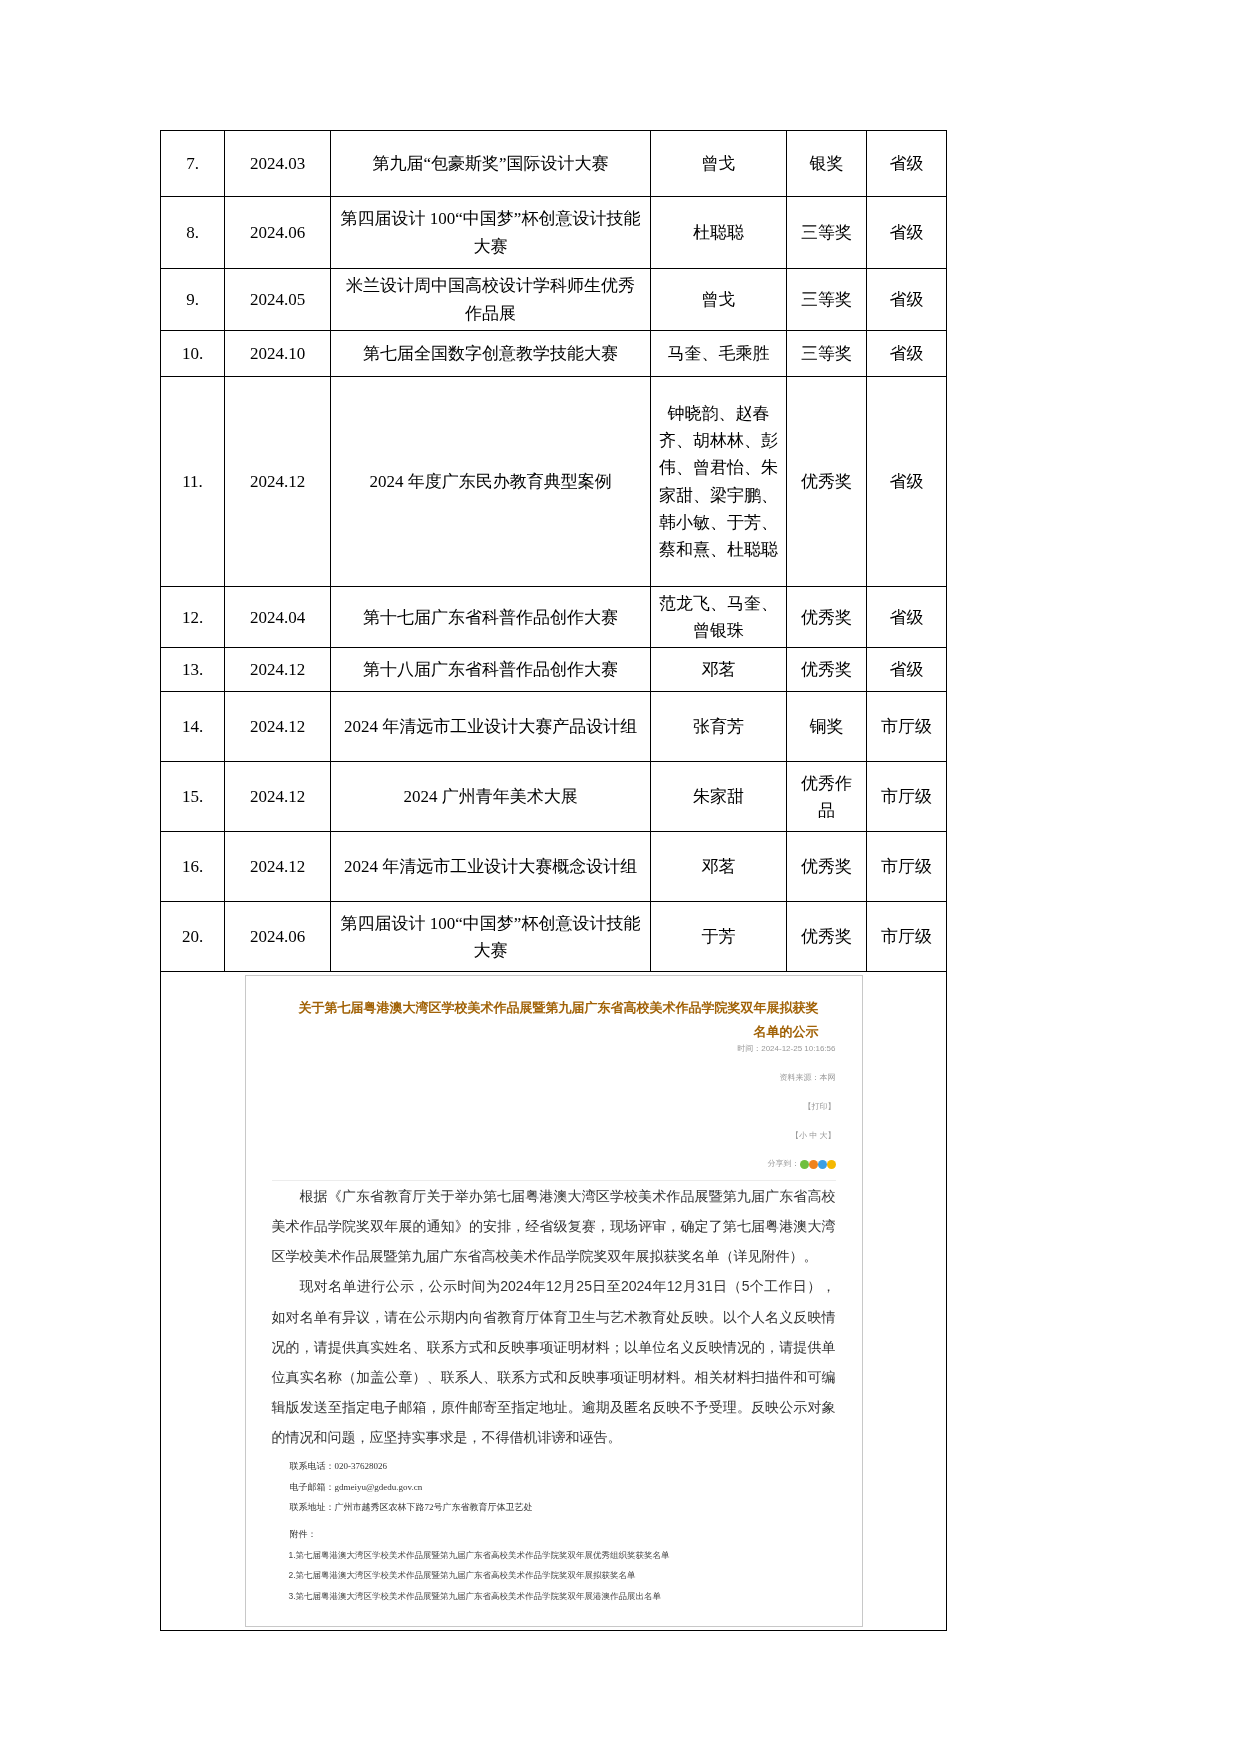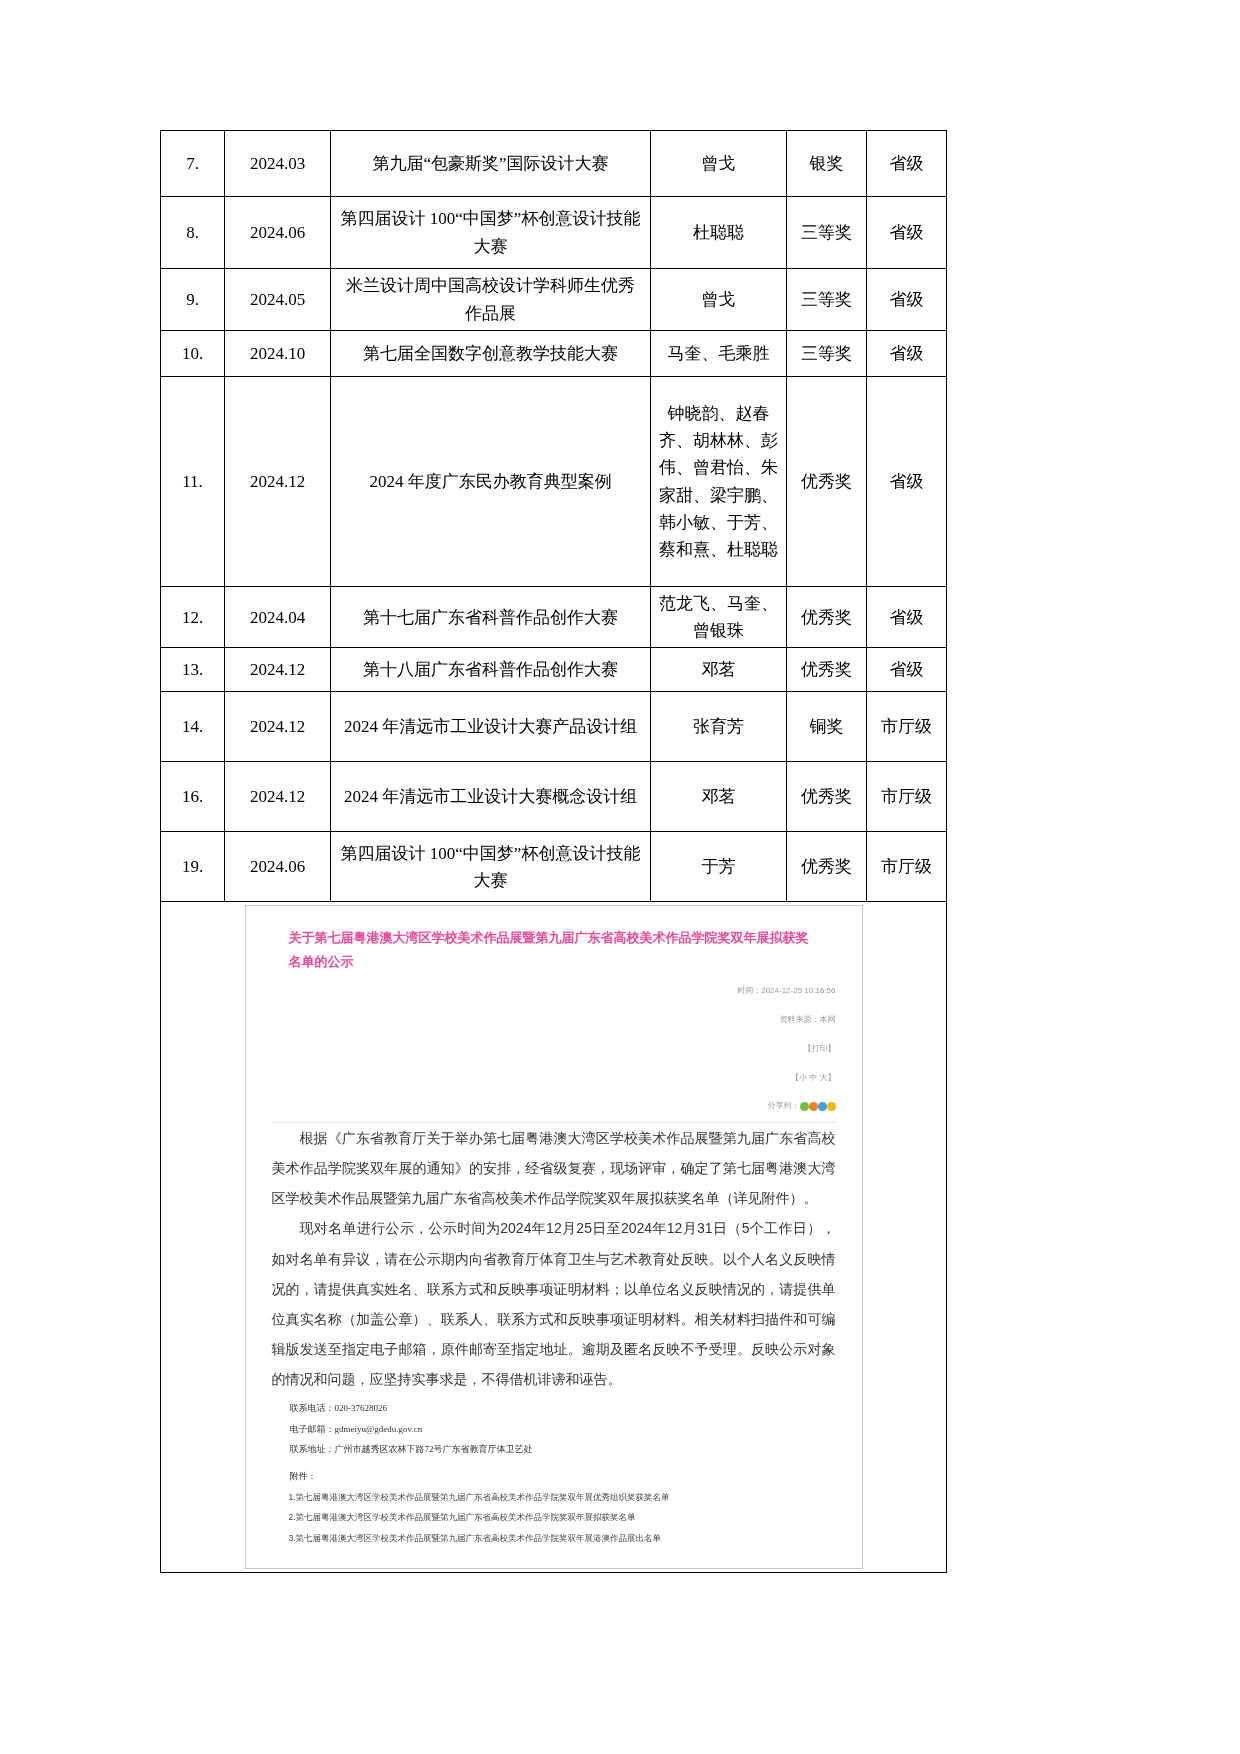--- a/index.html
+++ b/index.html
@@ -25,23 +25,23 @@
   td.embed-cell { padding:22px 0; }
 
   
   .announce-box {
     width:618px; margin:0 auto; background:#fff;
     border:1px solid #c8c8c8;
     font-family:"Liberation Sans","DejaVu Sans",sans-serif;
     padding:18px 26px 20px 26px; text-align:left;
   }
   .ann-title {
-    width:94%; margin:2px auto 12px auto;
-    font-size:13px; font-weight:bold; color:#ec4899;
-    text-align:left; line-height:1.8;
+    width:94%; margin:2px auto 0 auto;
+    font-size:13px; font-weight:bold; color:#a16207;
+    text-align:right; line-height:1.8;
   }
   .ann-meta {
     display:flex; justify-content:center; align-items:flex-end; gap:16px;
     font-size:8px; color:#999;
     padding-bottom:9px; border-bottom:1px solid #ececec;
     white-space:nowrap;
     flex-direction:column;
   }
   .ann-meta .share-group { display:flex; align-items:center; }
   .share-dot { display:inline-block; width:9px; height:9px; border-radius:50%; }
@@ -147,33 +147,41 @@
 
     <tr style="height:70px">
       <td class="c-no">14.</td>
       <td>2024.12</td>
       <td>2024 年清远市工业设计大赛产品设计组</td>
       <td>张育芳</td>
       <td>铜奖</td>
       <td>市厅级</td>
     </tr>
 
+    <tr style="height:70px">
+      <td class="c-no">15.</td>
+      <td>2024.12</td>
+      <td>2024 广州青年美术大展</td>
+      <td>朱家甜</td>
+      <td>优秀作品</td>
+      <td>市厅级</td>
+    </tr>
 
     <tr style="height:70px">
       <td class="c-no">16.</td>
       <td>2024.12</td>
       <td>2024 年清远市工业设计大赛概念设计组</td>
       <td>邓茗</td>
       <td>优秀奖</td>
       <td>市厅级</td>
     </tr>
 
 
     <tr style="height:70px">
-      <td class="c-no">19.</td>
+      <td class="c-no">20.</td>
       <td>2024.06</td>
       <td>第四届设计 100“中国梦”杯创意设计技能大赛</td>
       <td>于芳</td>
       <td>优秀奖</td>
       <td>市厅级</td>
     </tr>
 
     <tr style="height:400px">
       <td class="embed-cell" colspan="6">
 

